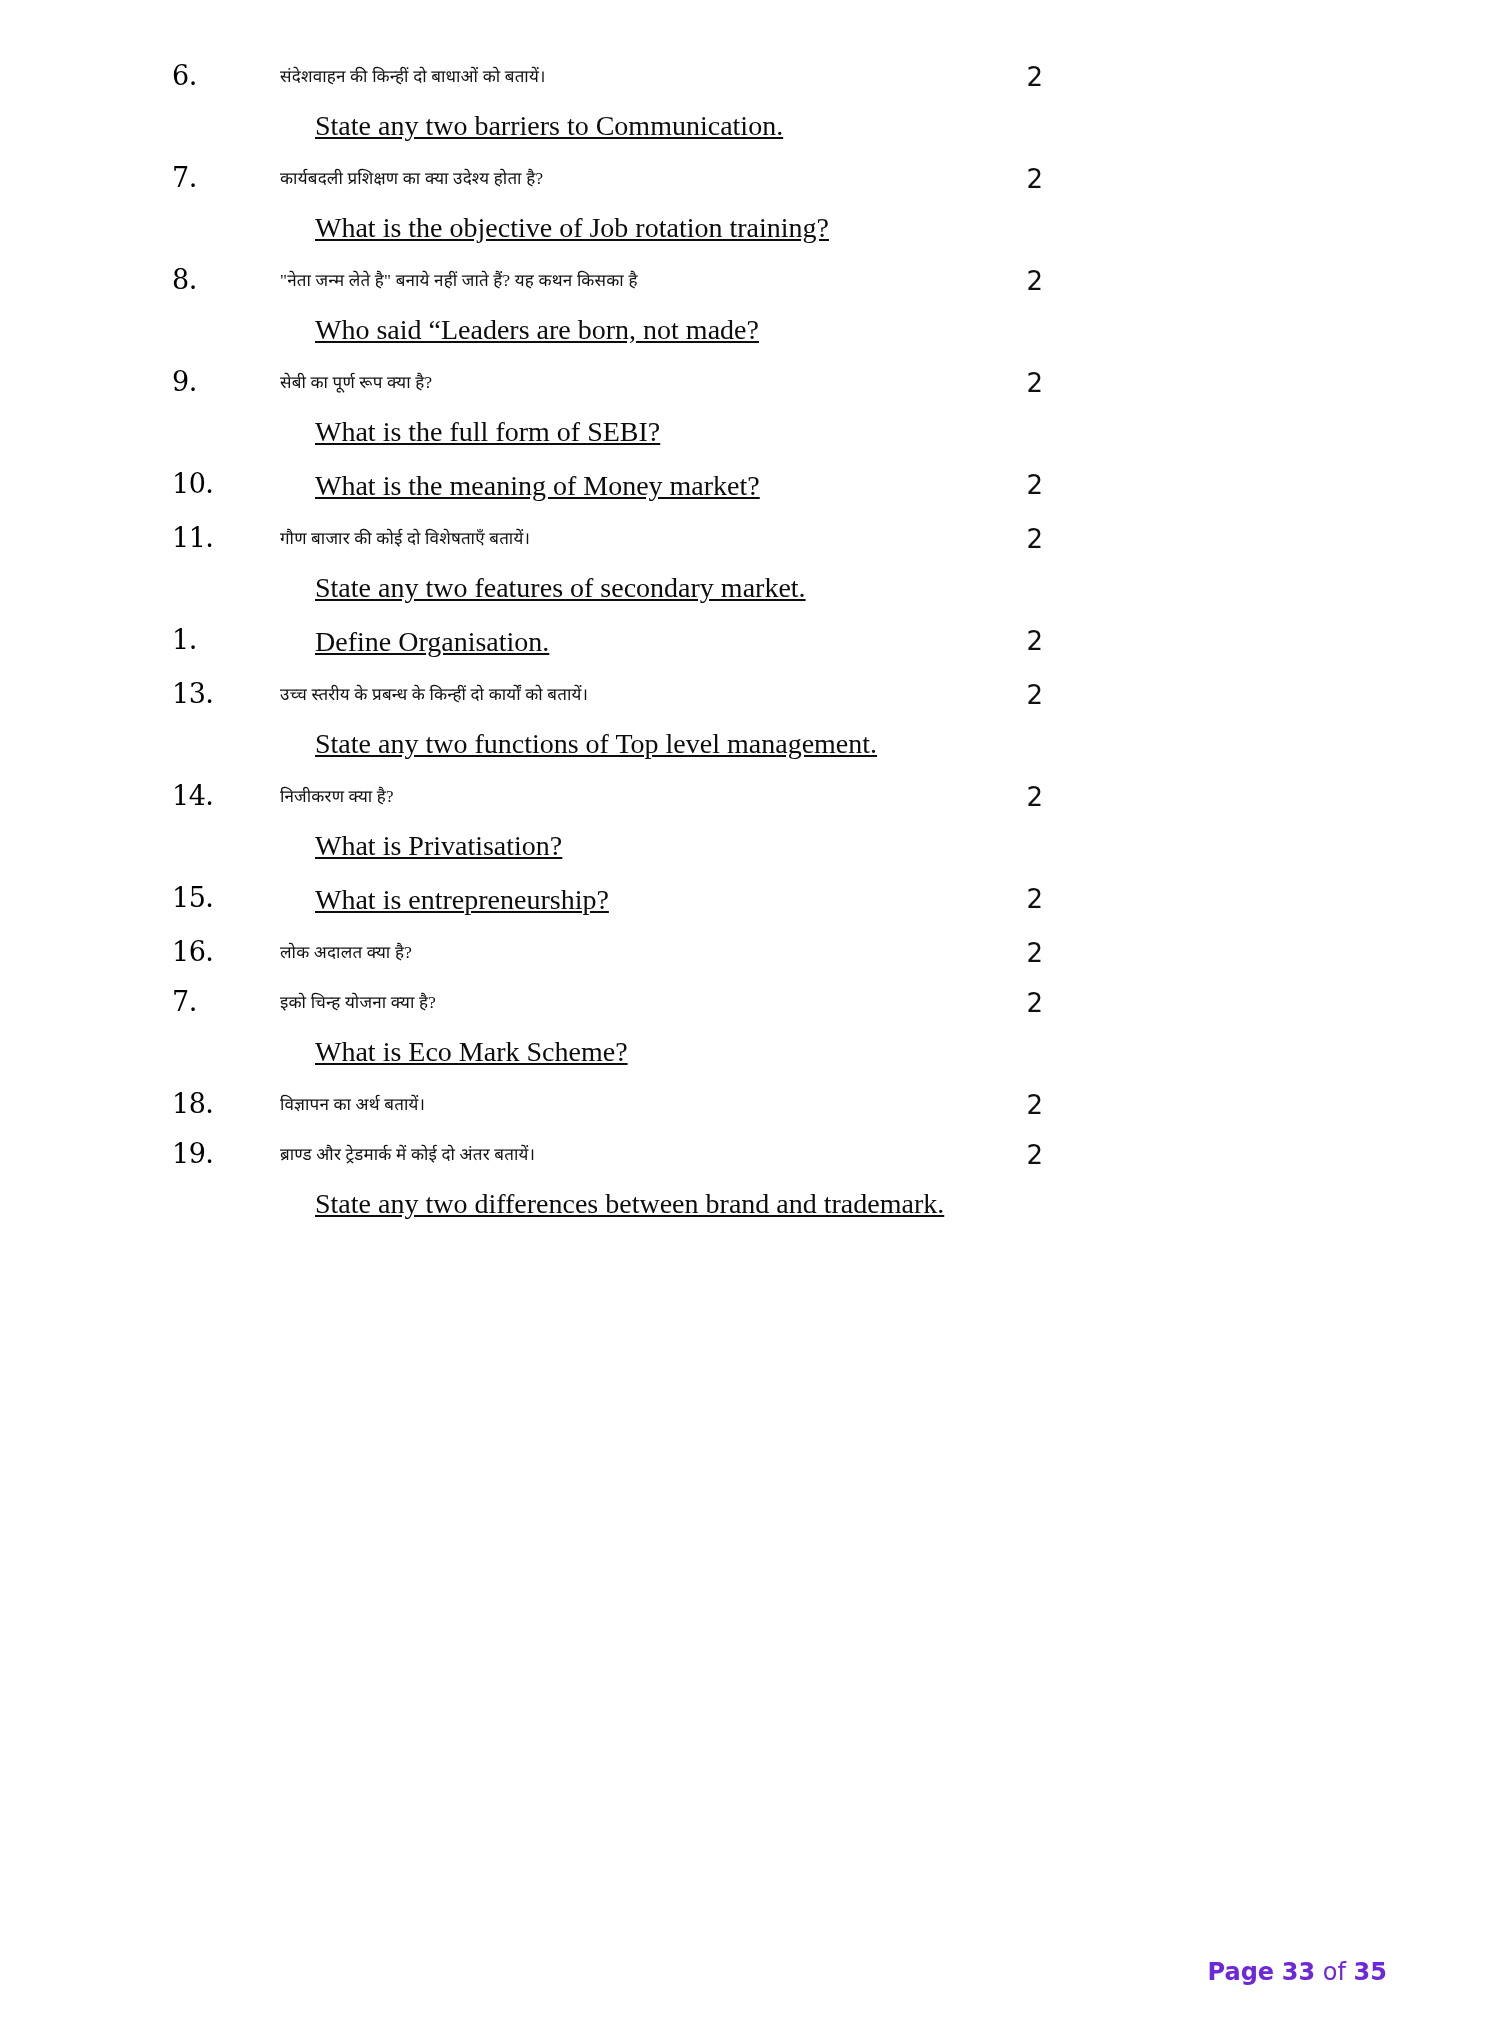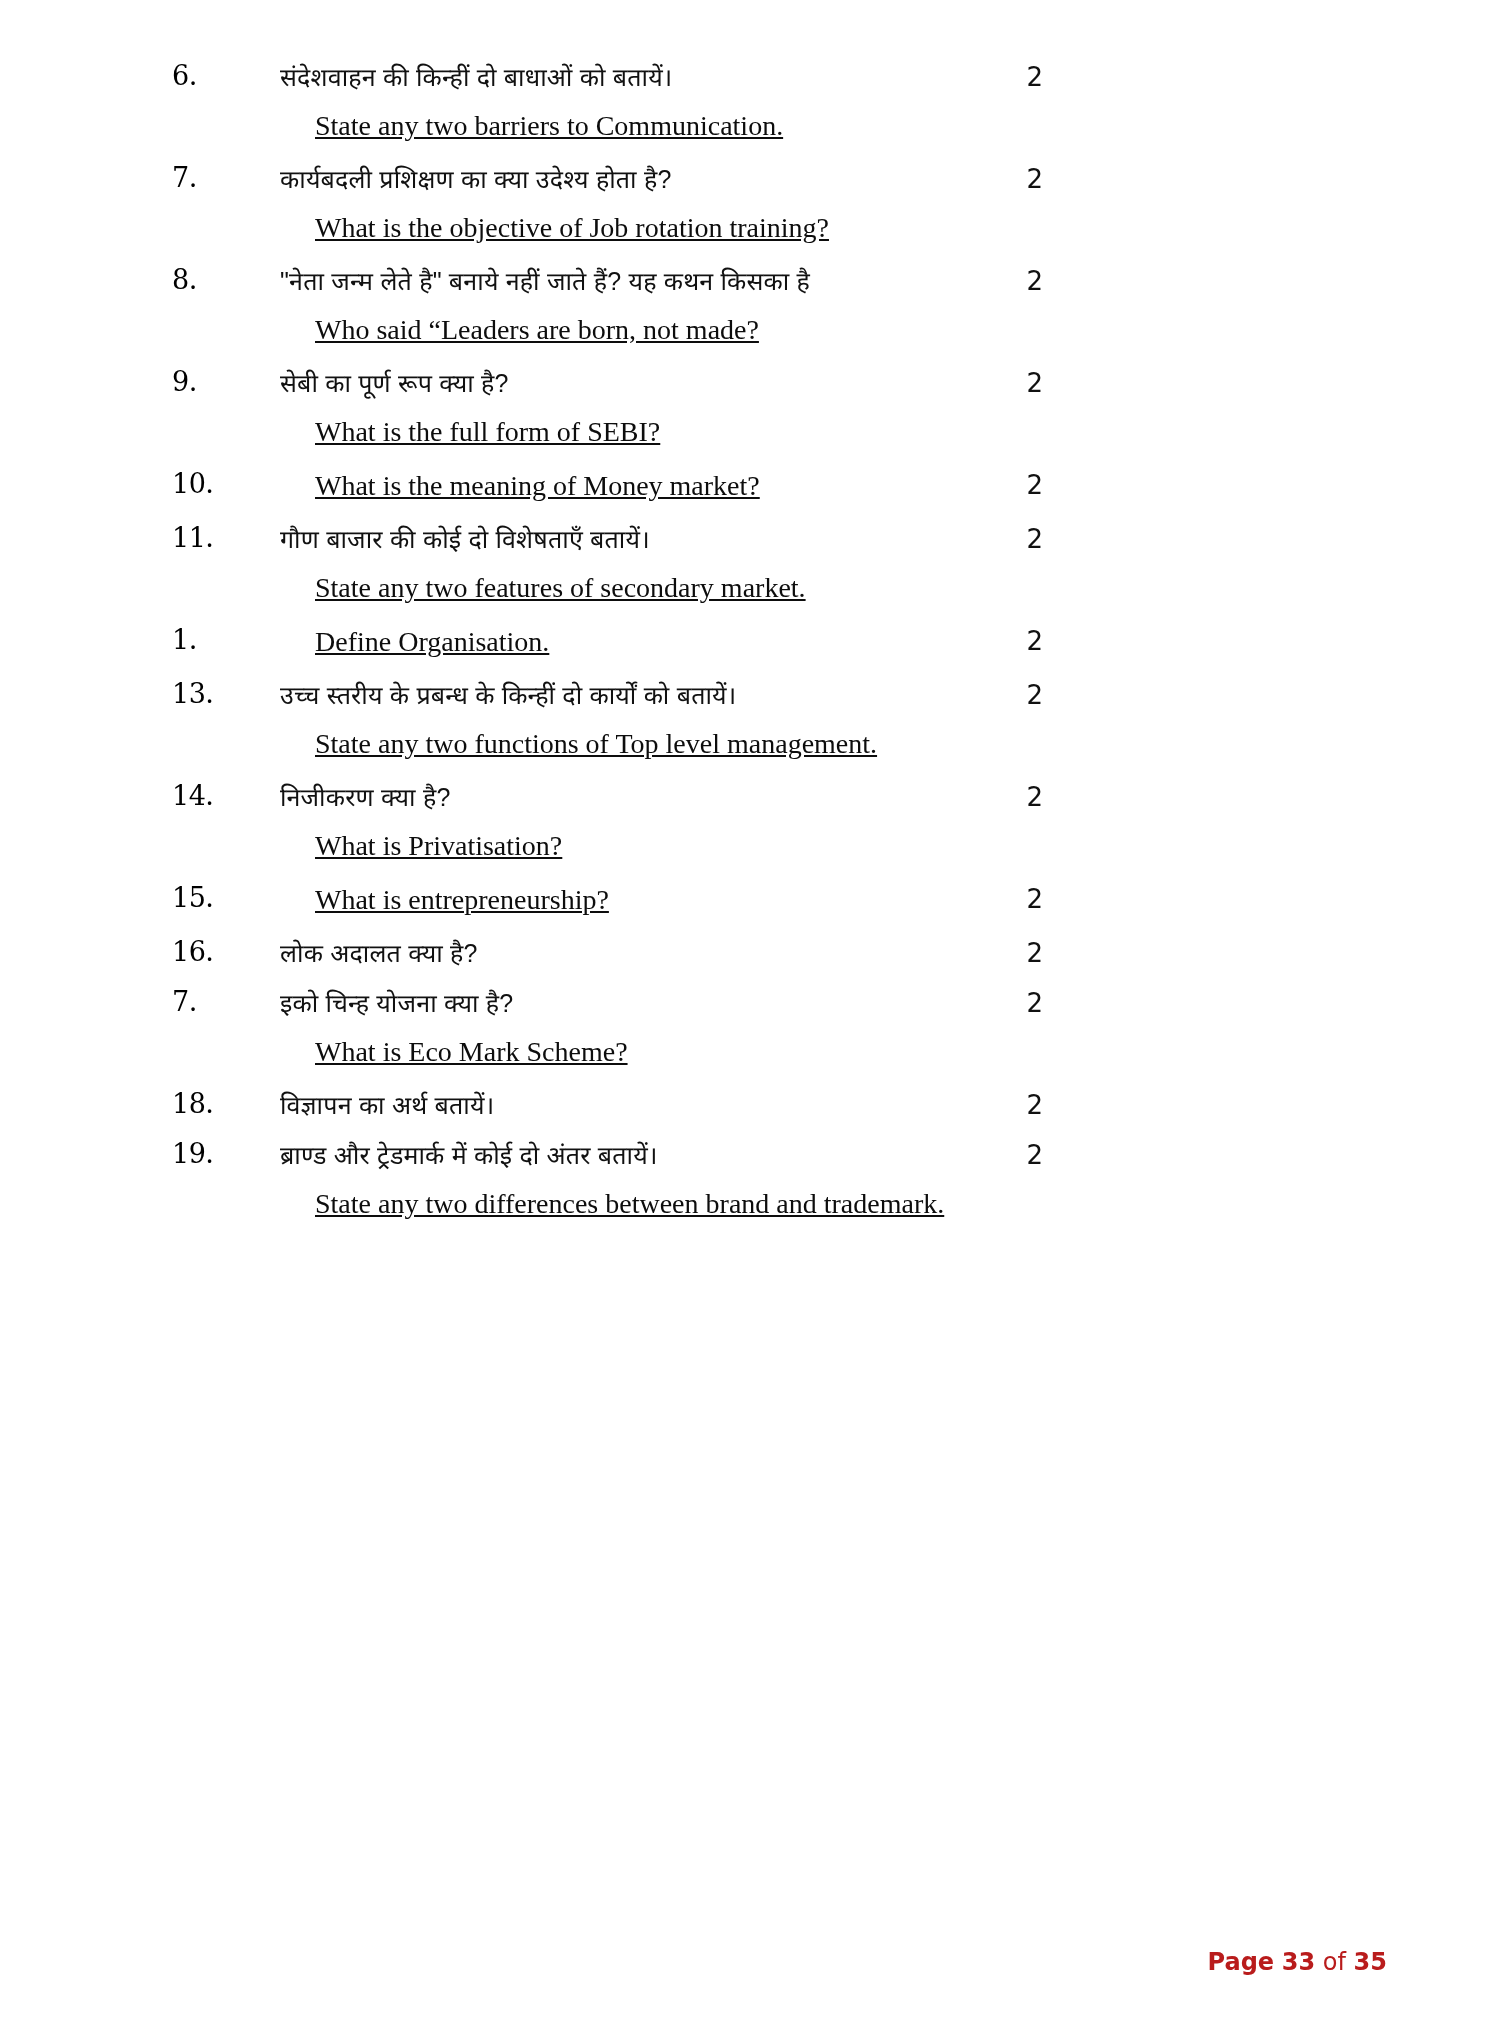--- a/index.html
+++ b/index.html
@@ -38,22 +38,22 @@
     top: 0;
     width: 52px;
     text-align: left;
     font-size: 27px;
     line-height: 40px;
     font-family: "DejaVu Serif", serif;
     transform: translateX(-56px);
     letter-spacing: -0.5px;
   }
   .q-hi {
-    font-family: Liberation Sans, sans-serif;
-    font-size: 25px;
+    font-family: Liberation Serif, serif;
+    font-size: 17px;
     line-height: 42px;
     padding-left: 50px;
     letter-spacing: 0.2px;
     color: #111;
     white-space: nowrap;
   }
   .q-en {
     font-family: "Liberation Serif", "DejaVu Serif", serif;
     font-size: 28px;
     line-height: 44px;
@@ -68,24 +68,24 @@
     position: absolute;
     right: 462px;
     top: 6px;
     font-size: 26px;
     font-family: "DejaVu Sans", sans-serif;
     color: #111;
   }
   .footer {
     position: absolute;
     right: 118px;
-    bottom: 58px;
+    bottom: 48px;
     font-family: "DejaVu Sans", sans-serif;
     font-size: 24px;
-    color: #b91c1c;
+    color: #6d28d9;
   }
   .footer .lbl { font-weight: bold; }
   .footer .mid { font-weight: normal; }
 </style>
 </head>
 <body>
 
 <div class="page">
   <ul class="q-list">
 

